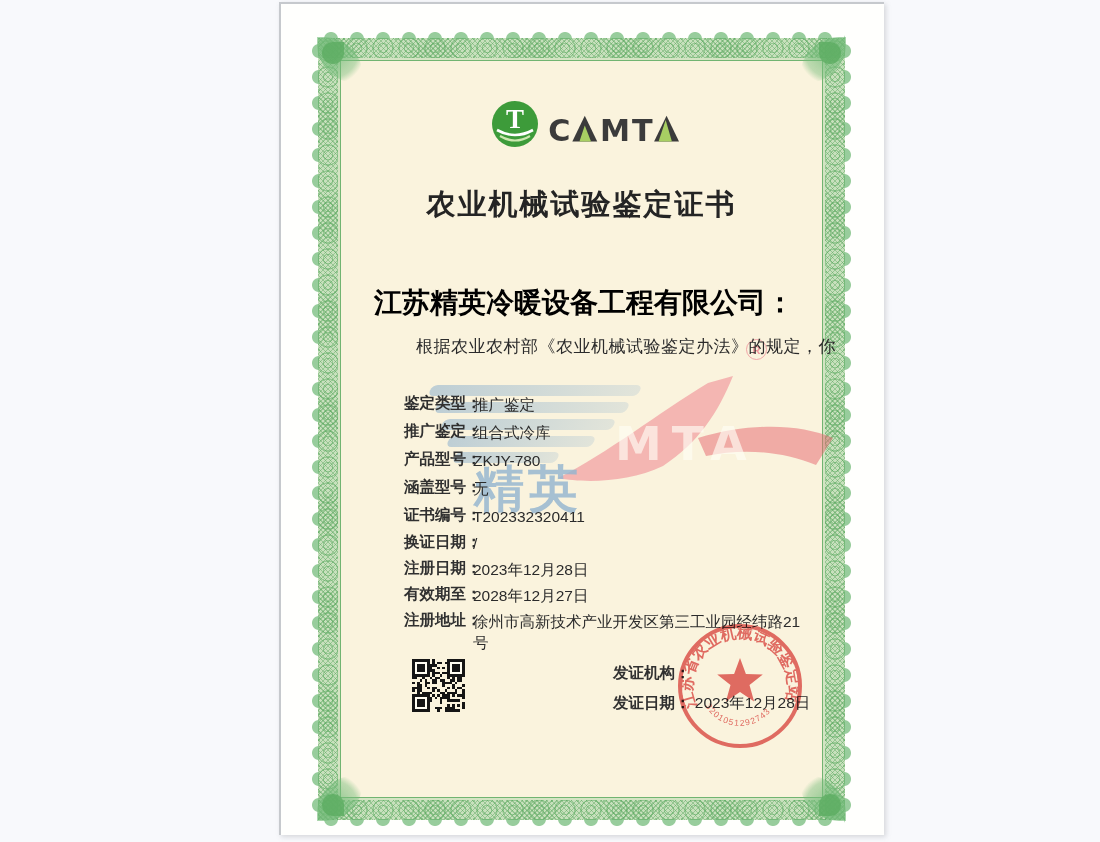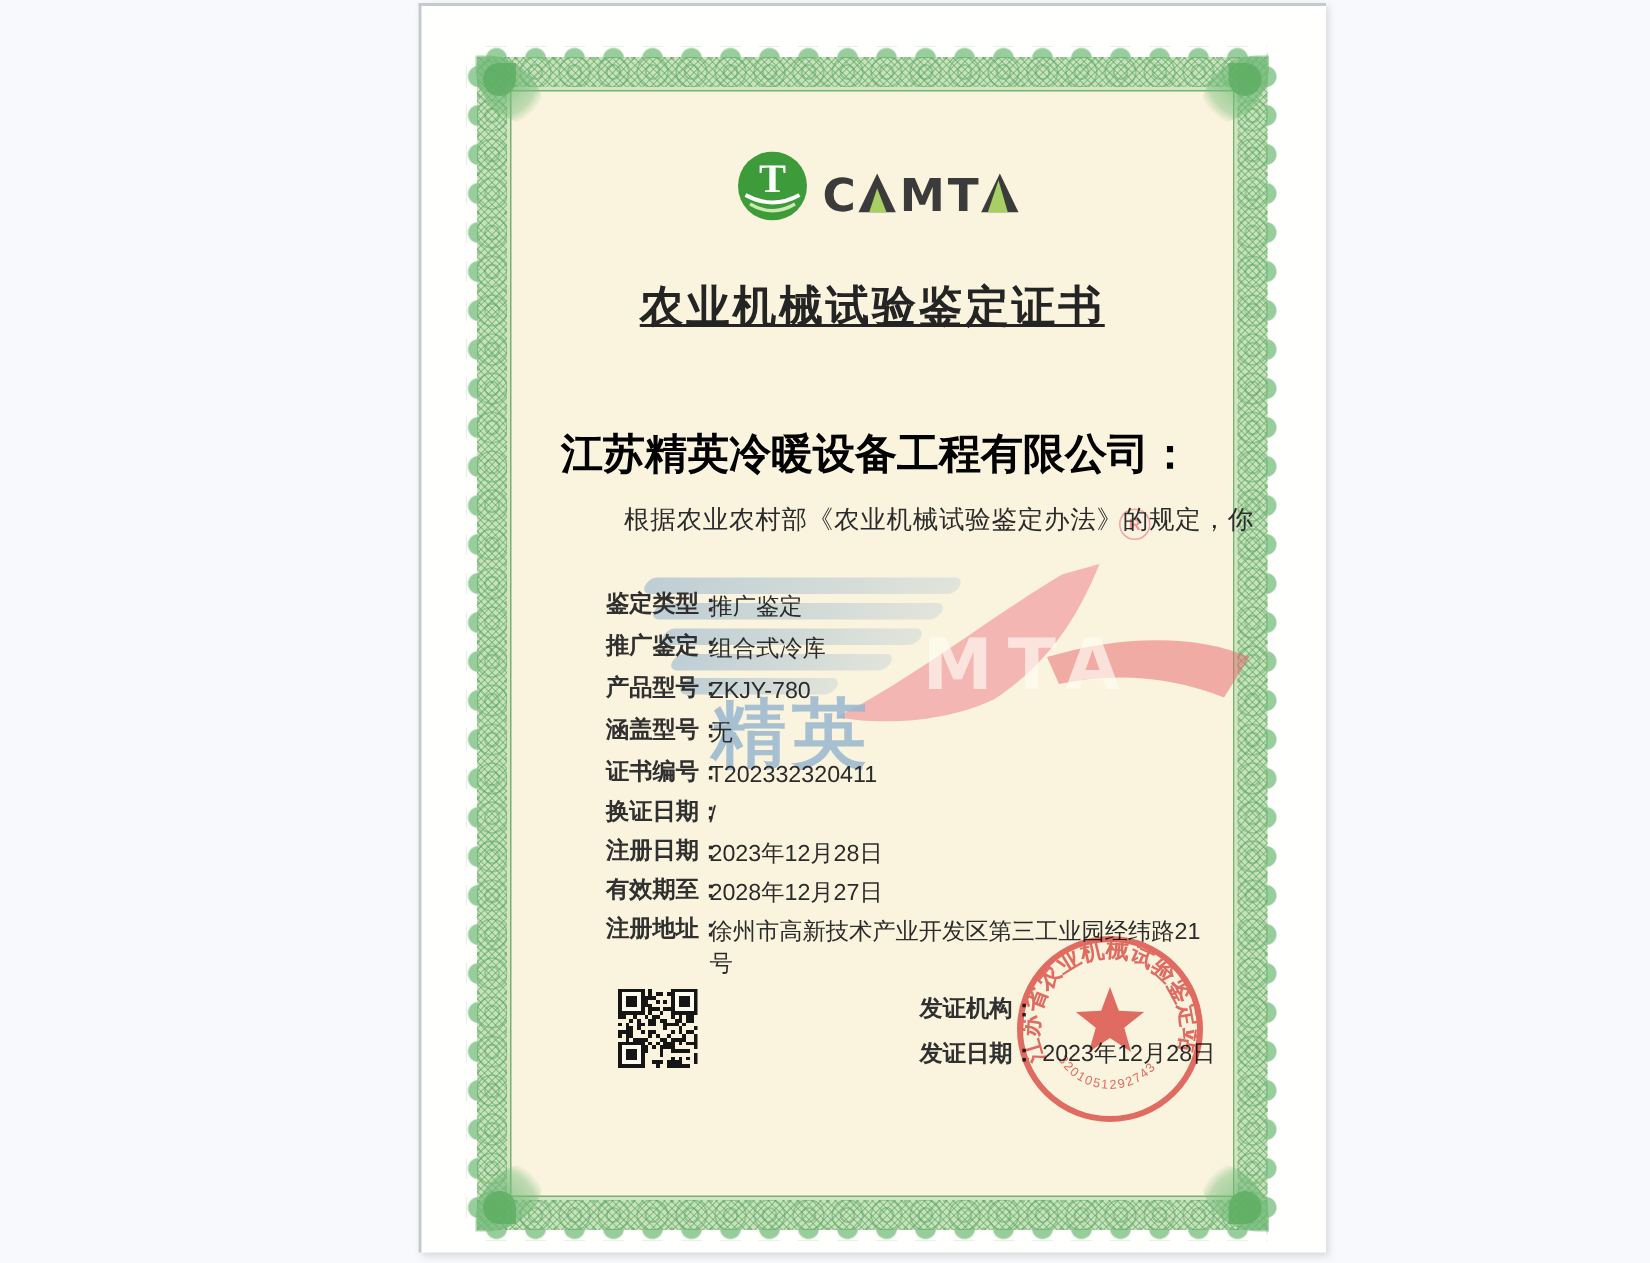--- a/index.html
+++ b/index.html
@@ -51,21 +51,21 @@
   .wm-text{position:absolute;left:156px;top:418px;display:flex;align-items:center;gap:12px;}
   .wm-cn{font-size:50px;font-weight:bold;color:rgba(148,180,208,.82);letter-spacing:4px;}
   .wm-en{font-size:57px;font-family:"Liberation Serif","DejaVu Serif",serif;color:rgba(148,180,208,.75);letter-spacing:5px;}
   .wm-r{position:absolute;left:428px;top:301px;width:19px;height:19px;border:1.5px solid rgba(238,150,156,.85);
     border-radius:50%;color:rgba(238,140,148,.9);font-size:11px;font-weight:bold;display:flex;align-items:center;justify-content:center;}
   
   .content{position:absolute;inset:0;z-index:2;color:#2e2e2e;}
   .logo-circle{position:absolute;left:174px;top:63px;width:46px;height:46px;}
   .logotype{position:absolute;left:229px;top:75px;width:136px;height:32px;}
   .cert-title{position:absolute;left:0;top:147px;width:100%;text-align:center;font-size:29px;font-weight:bold;
-    letter-spacing:2px;color:#242424;font-family:"Liberation Serif","DejaVu Serif",serif;text-decoration:underline;}
+    letter-spacing:2px;color:#242424;font-family:"Liberation Serif","DejaVu Serif",serif;}
   .recipient{position:absolute;left:56px;top:251px;font-size:28px;font-weight:bold;color:#000000;line-height:1;}
   .para{position:absolute;font-size:17px;color:#2b2b2b;line-height:1;white-space:nowrap;letter-spacing:.5px;}
   .p1{left:98px;top:300px;font-family:Liberation Serif, serif;} .p2{left:56px;top:322px;}
   .frow{position:absolute;left:86px;font-size:15.5px;line-height:1;}
   .frow .lab{position:absolute;left:0;top:0;font-weight:bold;color:#303030;white-space:nowrap;}
   .frow .val{position:absolute;left:69px;top:0;width:334px;color:#2b2b2b;line-height:1.35;}
   .qr{position:absolute;left:94px;top:621px;width:53px;height:53px;}
   .issue-agency{position:absolute;left:295px;top:627px;font-size:15.5px;font-weight:bold;color:#303030;line-height:1;}
   .issue-date{position:absolute;left:295px;top:657px;font-size:15.5px;line-height:1;color:#2b2b2b;}
   .issue-date .lab{font-weight:bold;color:#303030;font-family:Liberation Mono, monospace;}

